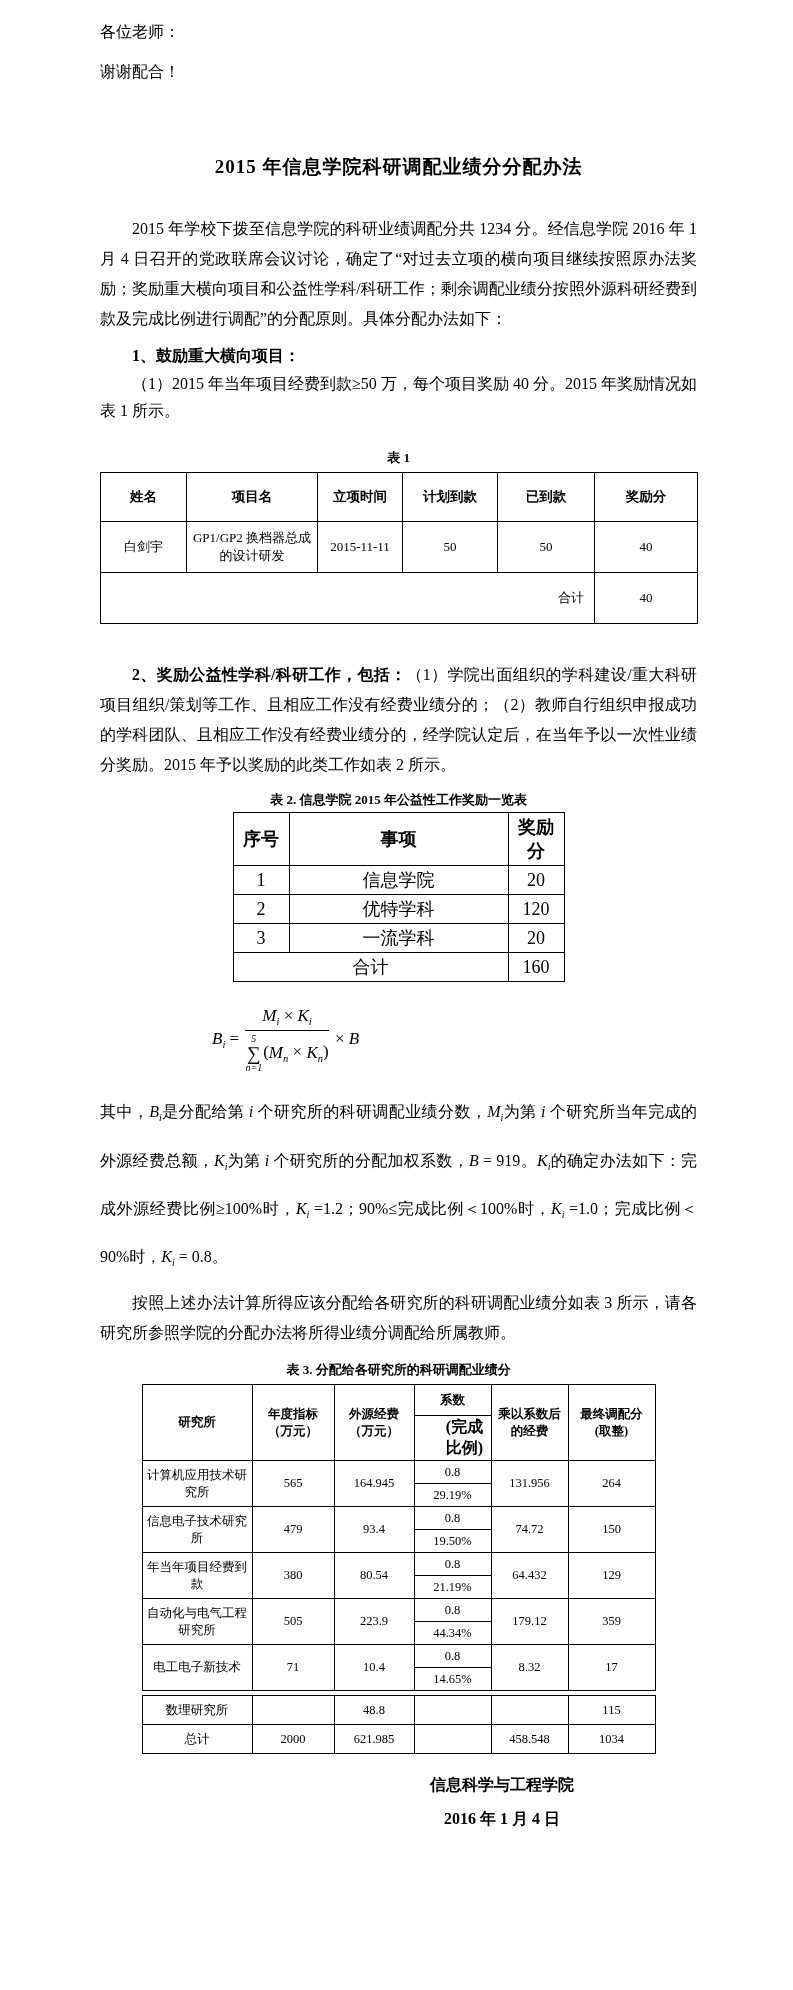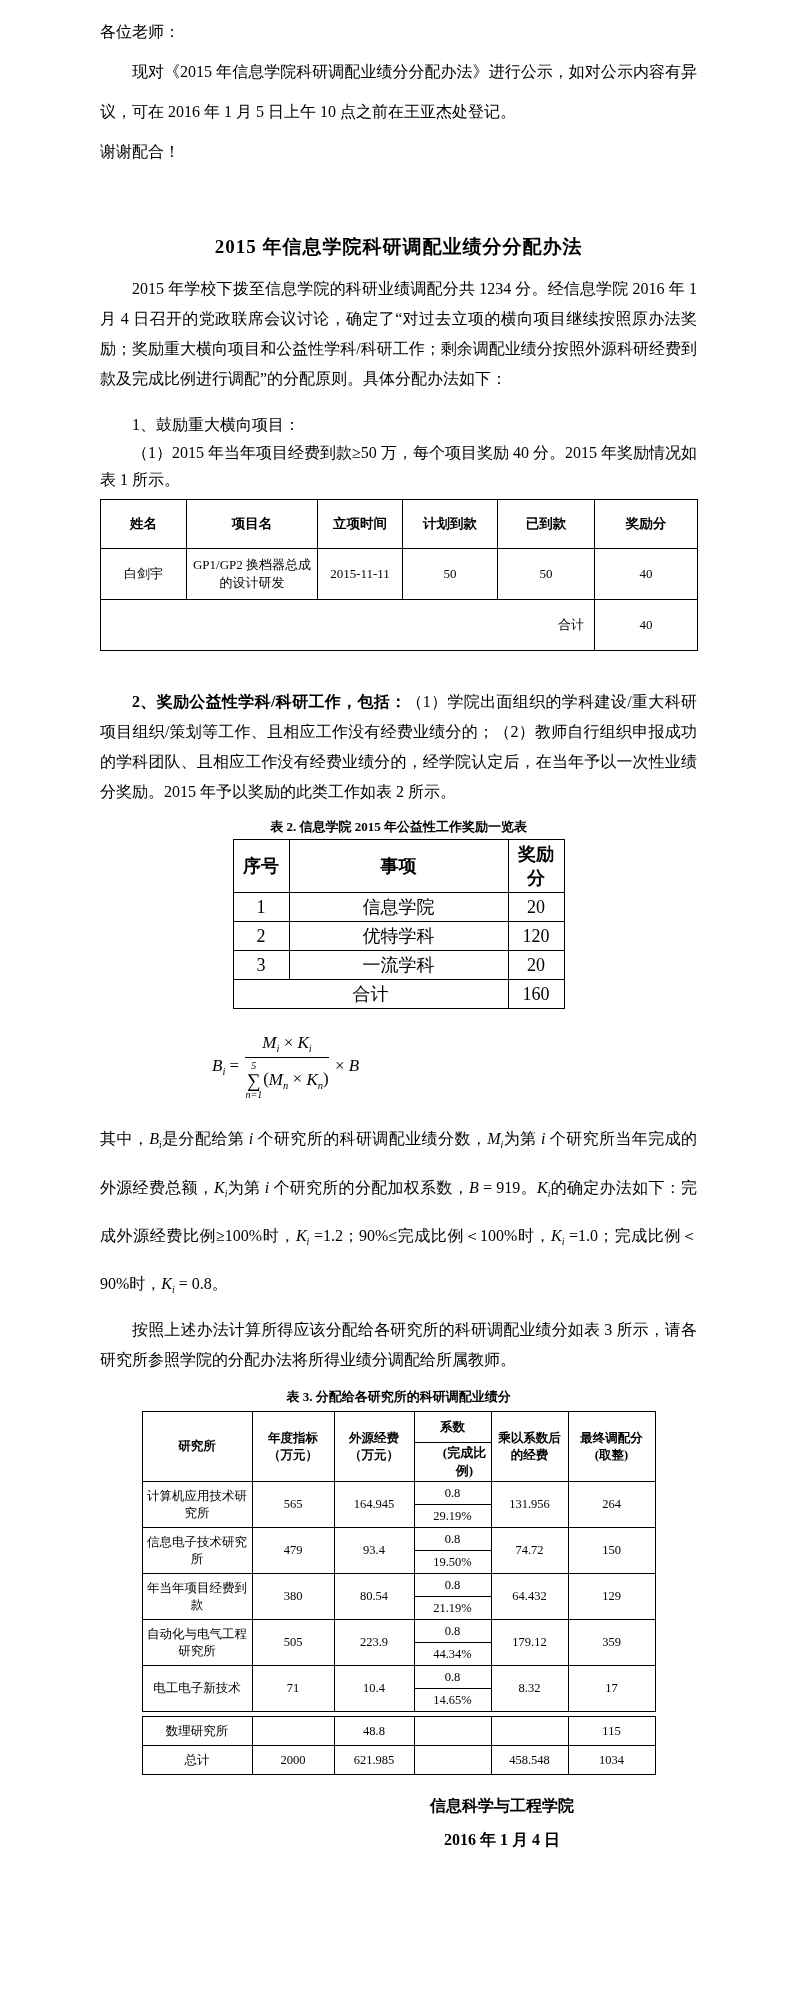--- a/index.html
+++ b/index.html
@@ -3,22 +3,22 @@
 <meta charset="utf-8">
 <style>
   html,body{margin:0;padding:0;background:#fff;}
   body{width:793px;min-height:1990px;color:#000;font-family:"Liberation Serif",serif;font-size:16px;}
   .page{padding:12px 96px 30px 100px;}
   p{margin:0;}
   .line40{line-height:40px;}
   .ind{text-indent:2em;}
   .just{text-align:justify;}
   .doc-title{font-weight:bold;font-size:19px;text-align:center;margin:62px 0 0 0;letter-spacing:1px;}
-  .p-overview{margin-top:14px;line-height:30px;}
-  .sec1-head{margin-top:17px;line-height:28px;font-weight:normal;}
+  .p-overview{margin-top:34px;line-height:30px;}
+  .sec1-head{margin-top:8px;line-height:28px;font-weight:bold;}
   .sec1-body{line-height:27px;}
   .p-sec{line-height:30px;}
   .sec2{margin-top:36px;}
   .sec3{margin-top:28px;}
   .cap{font-weight:bold;text-align:center;font-size:13px;line-height:16px;}
   .cap-t1{margin-top:26px;}
   .cap-t2{margin-top:12px;}
   .cap-t3{margin-top:14px;}
   table{border-collapse:collapse;table-layout:fixed;}
   td,th{border:1px solid #000;text-align:center;vertical-align:middle;padding:2px 3px;overflow:hidden;}
@@ -38,43 +38,43 @@
   .frac .num{display:block;border-bottom:1px solid #000;padding:0 10px 3px;}
   .frac .den{display:block;padding-top:3px;white-space:nowrap;}
   .sum{display:inline-block;vertical-align:middle;text-align:center;line-height:1;margin-right:1px;}
   .sum .lim{display:block;font-size:10px;font-style:italic;}
   .sum .sig{display:block;font-size:19px;}
   .p-where{margin-top:4px;line-height:42px;}
   .p-method{margin-top:4px;line-height:30px;}
   .t3,.t3x{width:513px;margin:6px auto 0;font-size:12.5px;}
   .t3 td,.t3 th{padding:1px 2px;}
   .t3 th.h1{height:28px;}
-  .t3 th.h2{height:24px;font-size:13px;padding-left:26px;}
+  .t3 th.h2{height:24px;font-size:16px;padding-left:26px;}
   .t3 td{height:20px;}
   .t3x{margin-top:4px;}
   .t3x td{height:26px;padding:1px 2px;}
   .sig-block{margin:14px 0 0 252px;width:300px;text-align:center;font-weight:bold;}
   .sig-block div{line-height:34px;}
 </style>
 </head>
 <body>
 
 <div class="page">
 
   <p class="line40">各位老师：</p>
-  <p class="line40 ind just">现对《2015 年信息学院科研调配业绩分分配办法》进行公示，如对公示内容有异议，可在 2016 年 1 月 5 日上午 10 点之前在王亚杰处登记。</p>
   <p class="line40">谢谢配合！</p>
 
   <div class="doc-title">2015 年信息学院科研调配业绩分分配办法</div>
 
   <p class="p-overview ind just">2015 年学校下拨至信息学院的科研业绩调配分共 1234 分。经信息学院 2016 年 1 月 4 日召开的党政联席会议讨论，确定了“对过去立项的横向项目继续按照原办法奖励；奖励重大横向项目和公益性学科/科研工作；剩余调配业绩分按照外源科研经费到款及完成比例进行调配”的分配原则。具体分配办法如下：</p>
 
   <p class="sec1-head ind">1、鼓励重大横向项目：</p>
   <p class="sec1-body ind just">（1）2015 年当年项目经费到款≥50 万，每个项目奖励 40 分。2015 年奖励情况如表 1 所示。</p>
 
+  <div class="cap cap-t1">表 1</div>
   <table class="t1">
     <colgroup>
       <col style="width:86px">
         <col style="width:131px">
         <col style="width:85px">
       <col style="width:95px">
         <col style="width:97px">
         <col style="width:103px">
     </colgroup>
     <thead>

